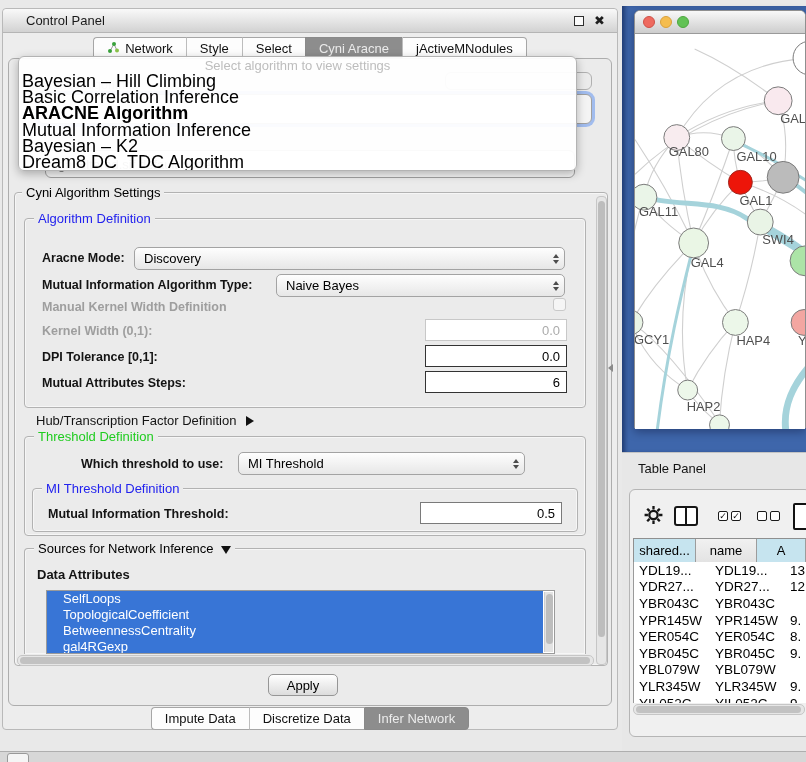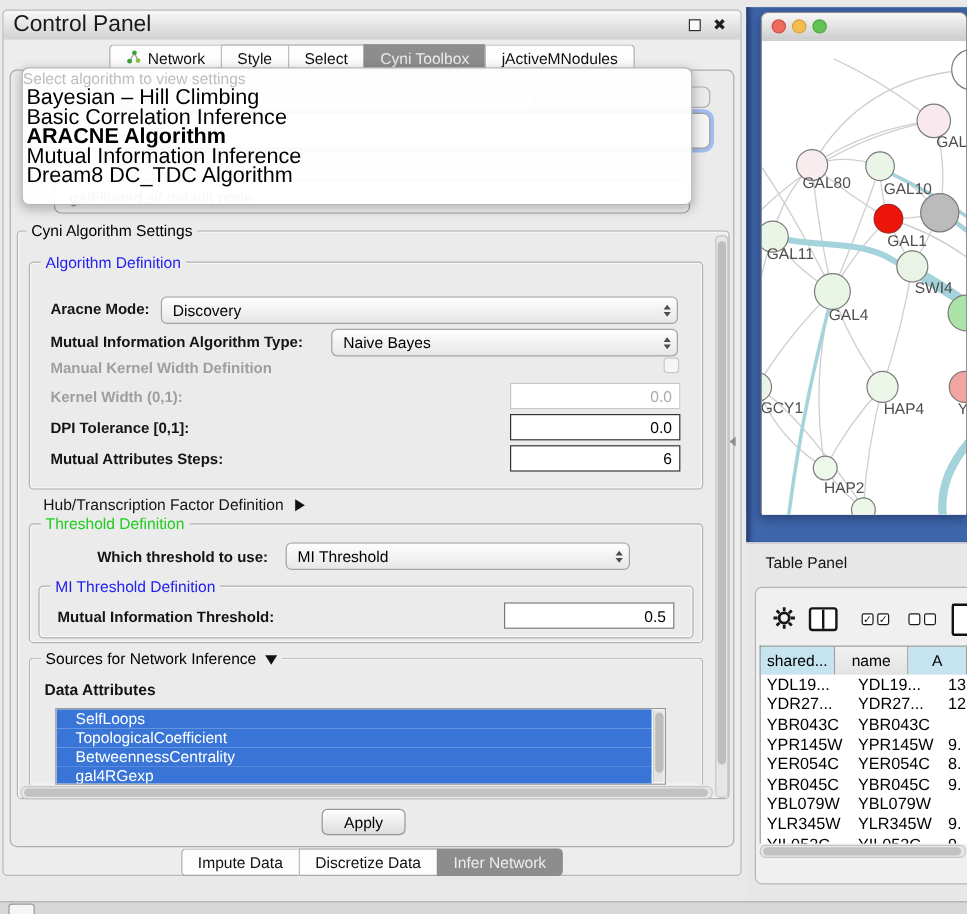--- a/index.html
+++ b/index.html
@@ -3,39 +3,39 @@
 <meta charset="utf-8">
 <style>
   *{box-sizing:border-box;margin:0;padding:0}
   html,body{overflow:hidden}
   body{width:806px;height:762px;font-family:"Liberation Sans",sans-serif;}
   #page{position:relative;width:806px;height:762px;background:#E9E9E9;overflow:hidden}
   .abs{position:absolute}
   
   .win{position:absolute;left:2px;top:8px;width:616px;height:722px;background:#EDEDED;border:1px solid #B9B9B9;border-radius:4px}
   .titlebar{position:absolute;left:0;top:0;right:0;height:24px;background:linear-gradient(#F9F9F9,#D2D2D2);border-bottom:1px solid #B5B5B5;border-radius:4px 4px 0 0;display:flex;align-items:center}
-  .titlebar .wtitle{font-size:19px;color:#1A1A1A;margin-left:8px}
+  .titlebar .wtitle{font-size:13px;color:#1A1A1A;margin-left:23px}
   .maxicon{position:absolute;right:33px;top:7px;width:10px;height:10px;border:1.5px solid #2E2E2E;background:#FAFAFA}
   .closeicon{position:absolute;right:12px;top:4px;font-size:13px;font-weight:bold;color:#1E1E1E}
   .closeicon::after{content:"✖";font-family:"DejaVu Sans",sans-serif}
   .tabbar{position:absolute;display:flex;justify-content:center;left:0;right:0}
   .tab{display:flex;align-items:center;gap:5px;padding:0 13px;height:23px;background:#FDFDFD;border-top:1px solid #A6A6A6;border-bottom:1px solid #A6A6A6;font-size:13px;color:#111;white-space:nowrap}
   .tab+.tab{border-left:1px solid #BDBDBD}
   .tab:first-child{border-left:1px solid #A6A6A6;border-radius:4px 0 0 4px}
   .tab:last-child{border-right:1px solid #A6A6A6;border-radius:0 4px 4px 0}
   .tab.selected{background:var(--tab-gray);color:#ECECEC;border-color:#8A8A8A}
   .content-panel{position:absolute;left:8px;top:58px;width:604px;height:648px;background:#EBEBEB;border:1px solid #ADADAD;border-radius:6px}
   
   .ghost-lbl{position:absolute;font-size:12.5px;color:#A8A8A8;white-space:nowrap;z-index:2}
   .ghost-combo{position:absolute;border:1px solid #A0A0A0;border-radius:6px;background:#F4F4F4;z-index:2;display:flex;align-items:center;font-size:13px;color:#6E6E6E}
   .focusring{box-shadow:0 0 0 3px rgba(100,150,240,.55)}
   .ghost-frag{position:absolute;border:1px solid #B0B0B0;border-radius:6px;z-index:2}
   
   .popup{position:absolute;left:18px;top:56px;width:559px;height:115px;background:rgba(255,255,255,.94);border:1px solid #B3B3B3;border-radius:6px;box-shadow:0 3px 10px rgba(0,0,0,.28);z-index:3;overflow:hidden}
-  .popup-header{height:15px;line-height:15px;text-align:left;font-size:13px;color:#BDBDBD;margin-top:1px}
+  .popup-header{height:15px;line-height:15px;text-align:center;font-size:13px;color:#BDBDBD;margin-top:1px}
   .popup-item{height:16.2px;line-height:16px;font-size:18px;color:#000;padding-left:3px;white-space:nowrap}
   .popup-item.bold{font-weight:bold}
   
   .groupbox{position:absolute;border:1px solid #B2B2B2;border-radius:4px;box-shadow:inset 0 0 0 1px rgba(255,255,255,.55)}
   .legend{position:absolute;padding:0 4px;background:#EBEBEB;font-size:13px;white-space:nowrap;z-index:1}
   .lbl{position:absolute;font-size:12.5px;font-weight:bold;color:#141414;white-space:nowrap}
   .lbl.dis{color:#9E9E9E}
   .lbl.plain{font-weight:normal;font-size:13px}
   .combo{position:absolute;display:flex;align-items:center;background:linear-gradient(#FEFEFE,#E7E7E7);border:1px solid #A3A3A3;border-radius:5px;font-size:13px;padding:0 5px 0 9px;color:#000}
   .combo .cval{flex:1;white-space:nowrap;overflow:hidden}
@@ -104,21 +104,21 @@
             </svg></span>
           <span>Network</span>
         </div>
         <div class="tab">
           <span>Style</span>
         </div>
         <div class="tab">
           <span>Select</span>
         </div>
         <div class="tab selected">
-          <span>Cyni Toolbox</span>
+          <span>Cyni Aracne</span>
         </div>
         <div class="tab">
           <span>jActiveMNodules</span>
         </div>
       </div>
   </div>
 
   <div class="content-panel"></div>
 
   <span class="ghost-lbl" style="left:28px;top:78px">Inference Algorithm</span>
@@ -128,20 +128,21 @@
     <span>galFiltered.sif default node</span>
   </div>
 
   <div class="popup">
     <div class="popup-header">Select algorithm to view settings</div>
     <div>
         <div class="popup-item">Bayesian – Hill Climbing</div>
         <div class="popup-item">Basic Correlation Inference</div>
         <div class="popup-item bold">ARACNE Algorithm</div>
         <div class="popup-item">Mutual Information Inference</div>
+        <div class="popup-item">Bayesian – K2</div>
         <div class="popup-item">Dream8 DC_TDC Algorithm</div>
       </div>
   </div>
 
   <div class="groupbox" style="left:14px;top:192px;width:594px;height:474px"></div>
   <span class="legend" style="left:22px;top:185px">Cyni Algorithm Settings</span>
 
   <div class="groupbox" style="left:24px;top:218px;width:562px;height:190px"></div>
   <span class="legend" style="left:34px;top:211px;color:var(--title-blue)">Algorithm Definition</span>
 

